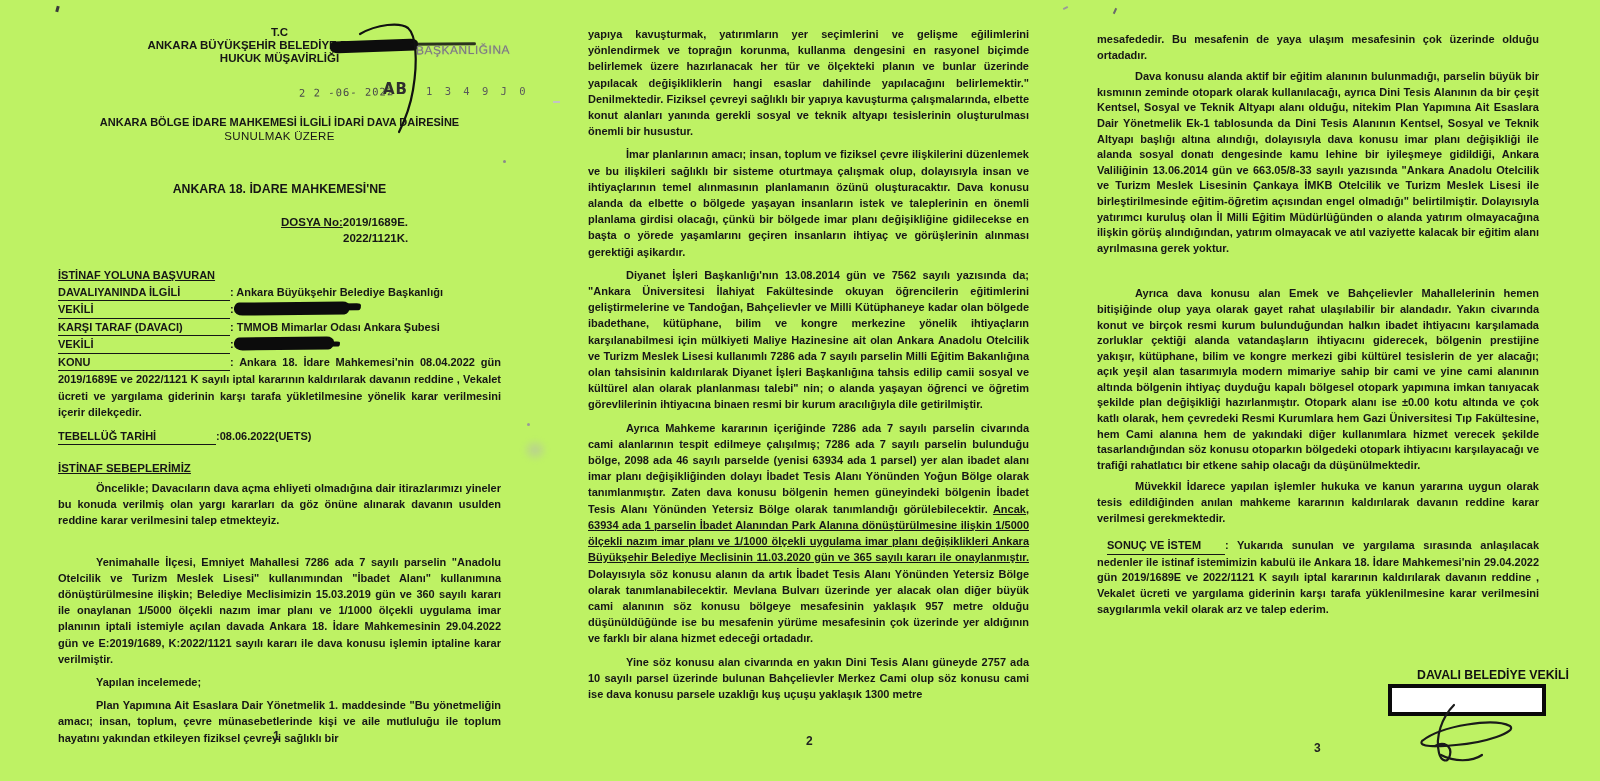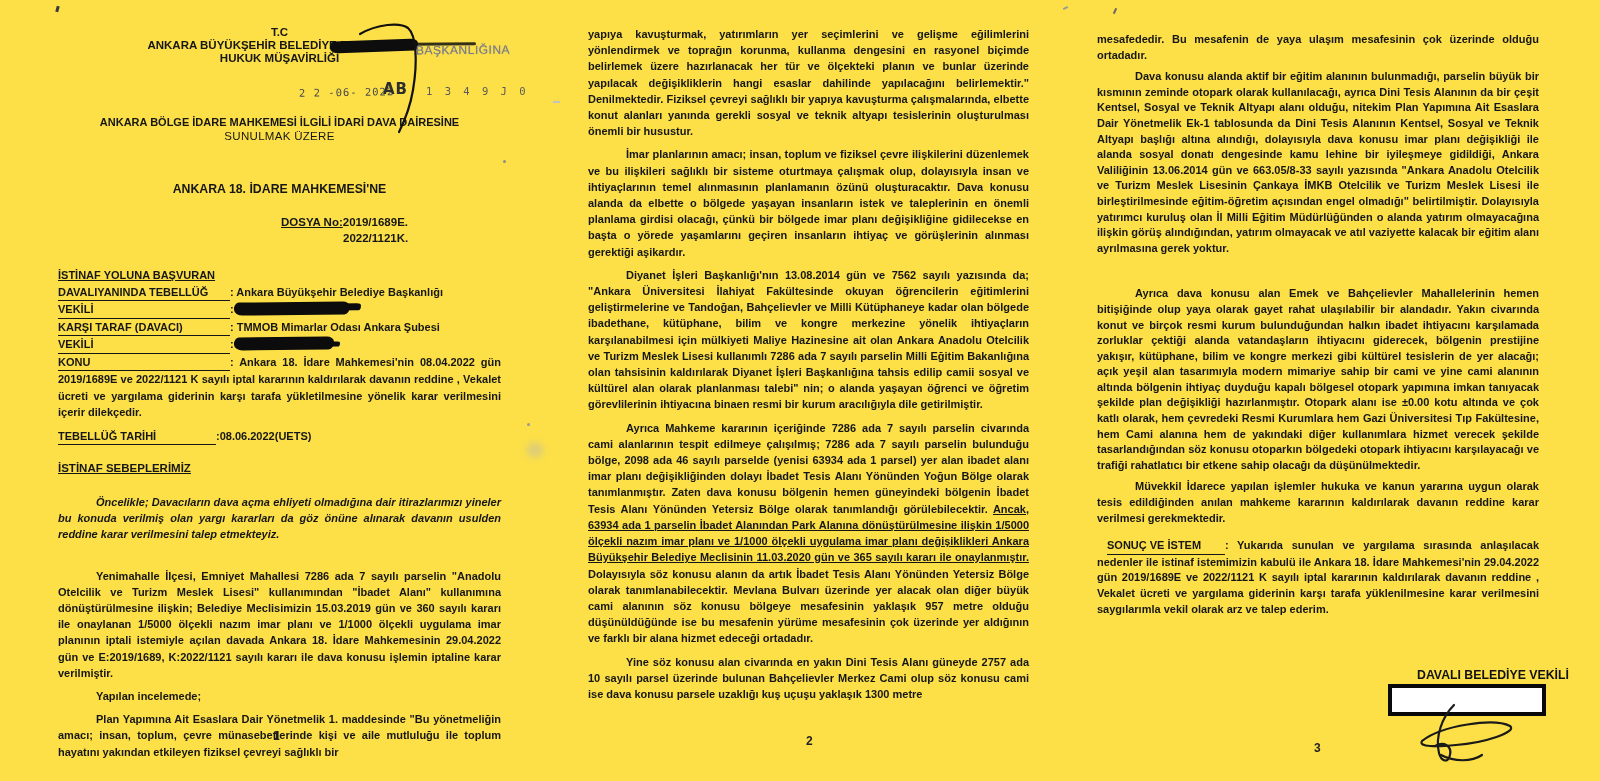--- a/index.html
+++ b/index.html
@@ -1,16 +1,16 @@
 <!DOCTYPE html>
 <html><head>
 <meta charset="utf-8">
 <style>
   html,body{margin:0;padding:0;background:#ffffff;}
-  .canvas{position:relative;width:1600px;height:781px;background:#fde047;overflow:hidden;
+  .canvas{position:relative;width:1600px;height:781px;background:#bef264;overflow:hidden;
           font-family:"Liberation Sans",sans-serif;color:#161616;-webkit-font-smoothing:antialiased;}
   .col{position:absolute;}
   .col1{left:58px;top:26px;width:443px;}
   .col2{left:588px;top:26px;width:441px;}
   .col3{left:1097px;top:32px;width:442px;}
   .u{text-decoration:underline;}
   .para{margin:0 0 7px 0;font-size:11px;line-height:16.2px;font-weight:bold;text-align:justify;}
   .ind{text-indent:38px;}
   .col3 .para{line-height:15.6px;margin-bottom:6px;}
 
@@ -28,21 +28,21 @@
   .applicant{margin-top:21px;font-size:11px;font-weight:bold;text-decoration:underline;line-height:16.5px;}
   .field{margin:0;font-size:11px;line-height:16.5px;font-weight:bold;text-align:left;}
   .flabel{display:inline-block;width:172px;border-bottom:1.5px solid #161616;text-decoration:none;}
   .flabel.short{width:158px;}
   .konu{margin:0;font-size:11px;line-height:16.5px;font-weight:bold;text-align:justify;}
   .tebellug{margin-top:7px;}
   .redact{display:inline-block;vertical-align:-2px;background:#0c0c0c;height:13px;border-radius:7px 10px 8px 12px/9px 7px 11px 8px;transform:rotate(-.6deg);}
   .redact.r1{width:116px;box-shadow:14px -1px 0 -3px #0c0c0c;}
   .redact.r2{width:100px;box-shadow:10px 1px 0 -4px #0c0c0c;}
   .sect{margin-top:17px;font-size:11.5px;font-weight:bold;text-decoration:underline;}
-  .mt13{margin-top:20px;font-style:italic;} .mt9{margin-top:25px;} .mt6{margin-top:6px;} .mt5{margin-top:5px;}
+  .mt13{margin-top:6px;} .mt9{margin-top:25px;} .mt6{margin-top:6px;} .mt5{margin-top:5px;}
   .gap-lg{margin-top:30px;} .mt12{margin-top:12px;}
 
   
   .slabel{display:inline-block;width:118px;border-bottom:1.5px solid #161616;}
   .sonuc{text-indent:10px;}
   .sonuc .slabel{text-indent:0;}
 
   
   .abs{position:absolute;}
   .stamp-date{left:299px;top:86px;font-family:"DejaVu Sans Mono",monospace;font-size:10.5px;color:#4a4a4a;letter-spacing:1px;transform:rotate(-1deg);}
@@ -90,21 +90,21 @@
 
     <div class="court">ANKARA  18. İDARE MAHKEMESİ'NE</div>
 
     <div class="dosya">
       <div><span class="dosya-lbl">DOSYA No:</span><span>2019/1689E.</span></div>
       <div class="dosya2">2022/1121K.</div>
     </div>
 
     <div class="applicant">İSTİNAF YOLUNA BAŞVURAN</div>
 
-    <p class="field"><span class="flabel">DAVALIYANINDA TEBELLÜĞ</span><span>:</span> <span>Ankara Büyükşehir Belediye Başkanlığı</span></p>
+    <p class="field"><span class="flabel">DAVALIYANINDA İLGİLİ</span><span>:</span> <span>Ankara Büyükşehir Belediye Başkanlığı</span></p>
     <p class="field"><span class="flabel">VEKİLİ</span><span>:</span><span class="redact r1"></span></p>
     <p class="field"><span class="flabel">KARŞI TARAF (DAVACI)</span><span>:</span> <span>TMMOB Mimarlar Odası Ankara Şubesi</span></p>
     <p class="field"><span class="flabel">VEKİLİ</span><span>:</span><span class="redact r2"></span></p>
 
     <p class="konu"><span class="flabel">KONU</span><span>:</span><span> Ankara 18. İdare Mahkemesi'nin 08.04.2022 gün 2019/1689E ve 2022/1121 K sayılı iptal kararının kaldırılarak davanın reddine , Vekalet ücreti ve  yargılama giderinin karşı tarafa yükletilmesine yönelik karar verilmesini içerir dilekçedir.</span></p>
 
     <p class="field tebellug"><span class="flabel short">TEBELLÜĞ TARİHİ</span><span>:</span><span>08.06.2022(UETS)</span></p>
 
     <div class="sect">İSTİNAF SEBEPLERİMİZ</div>
 

